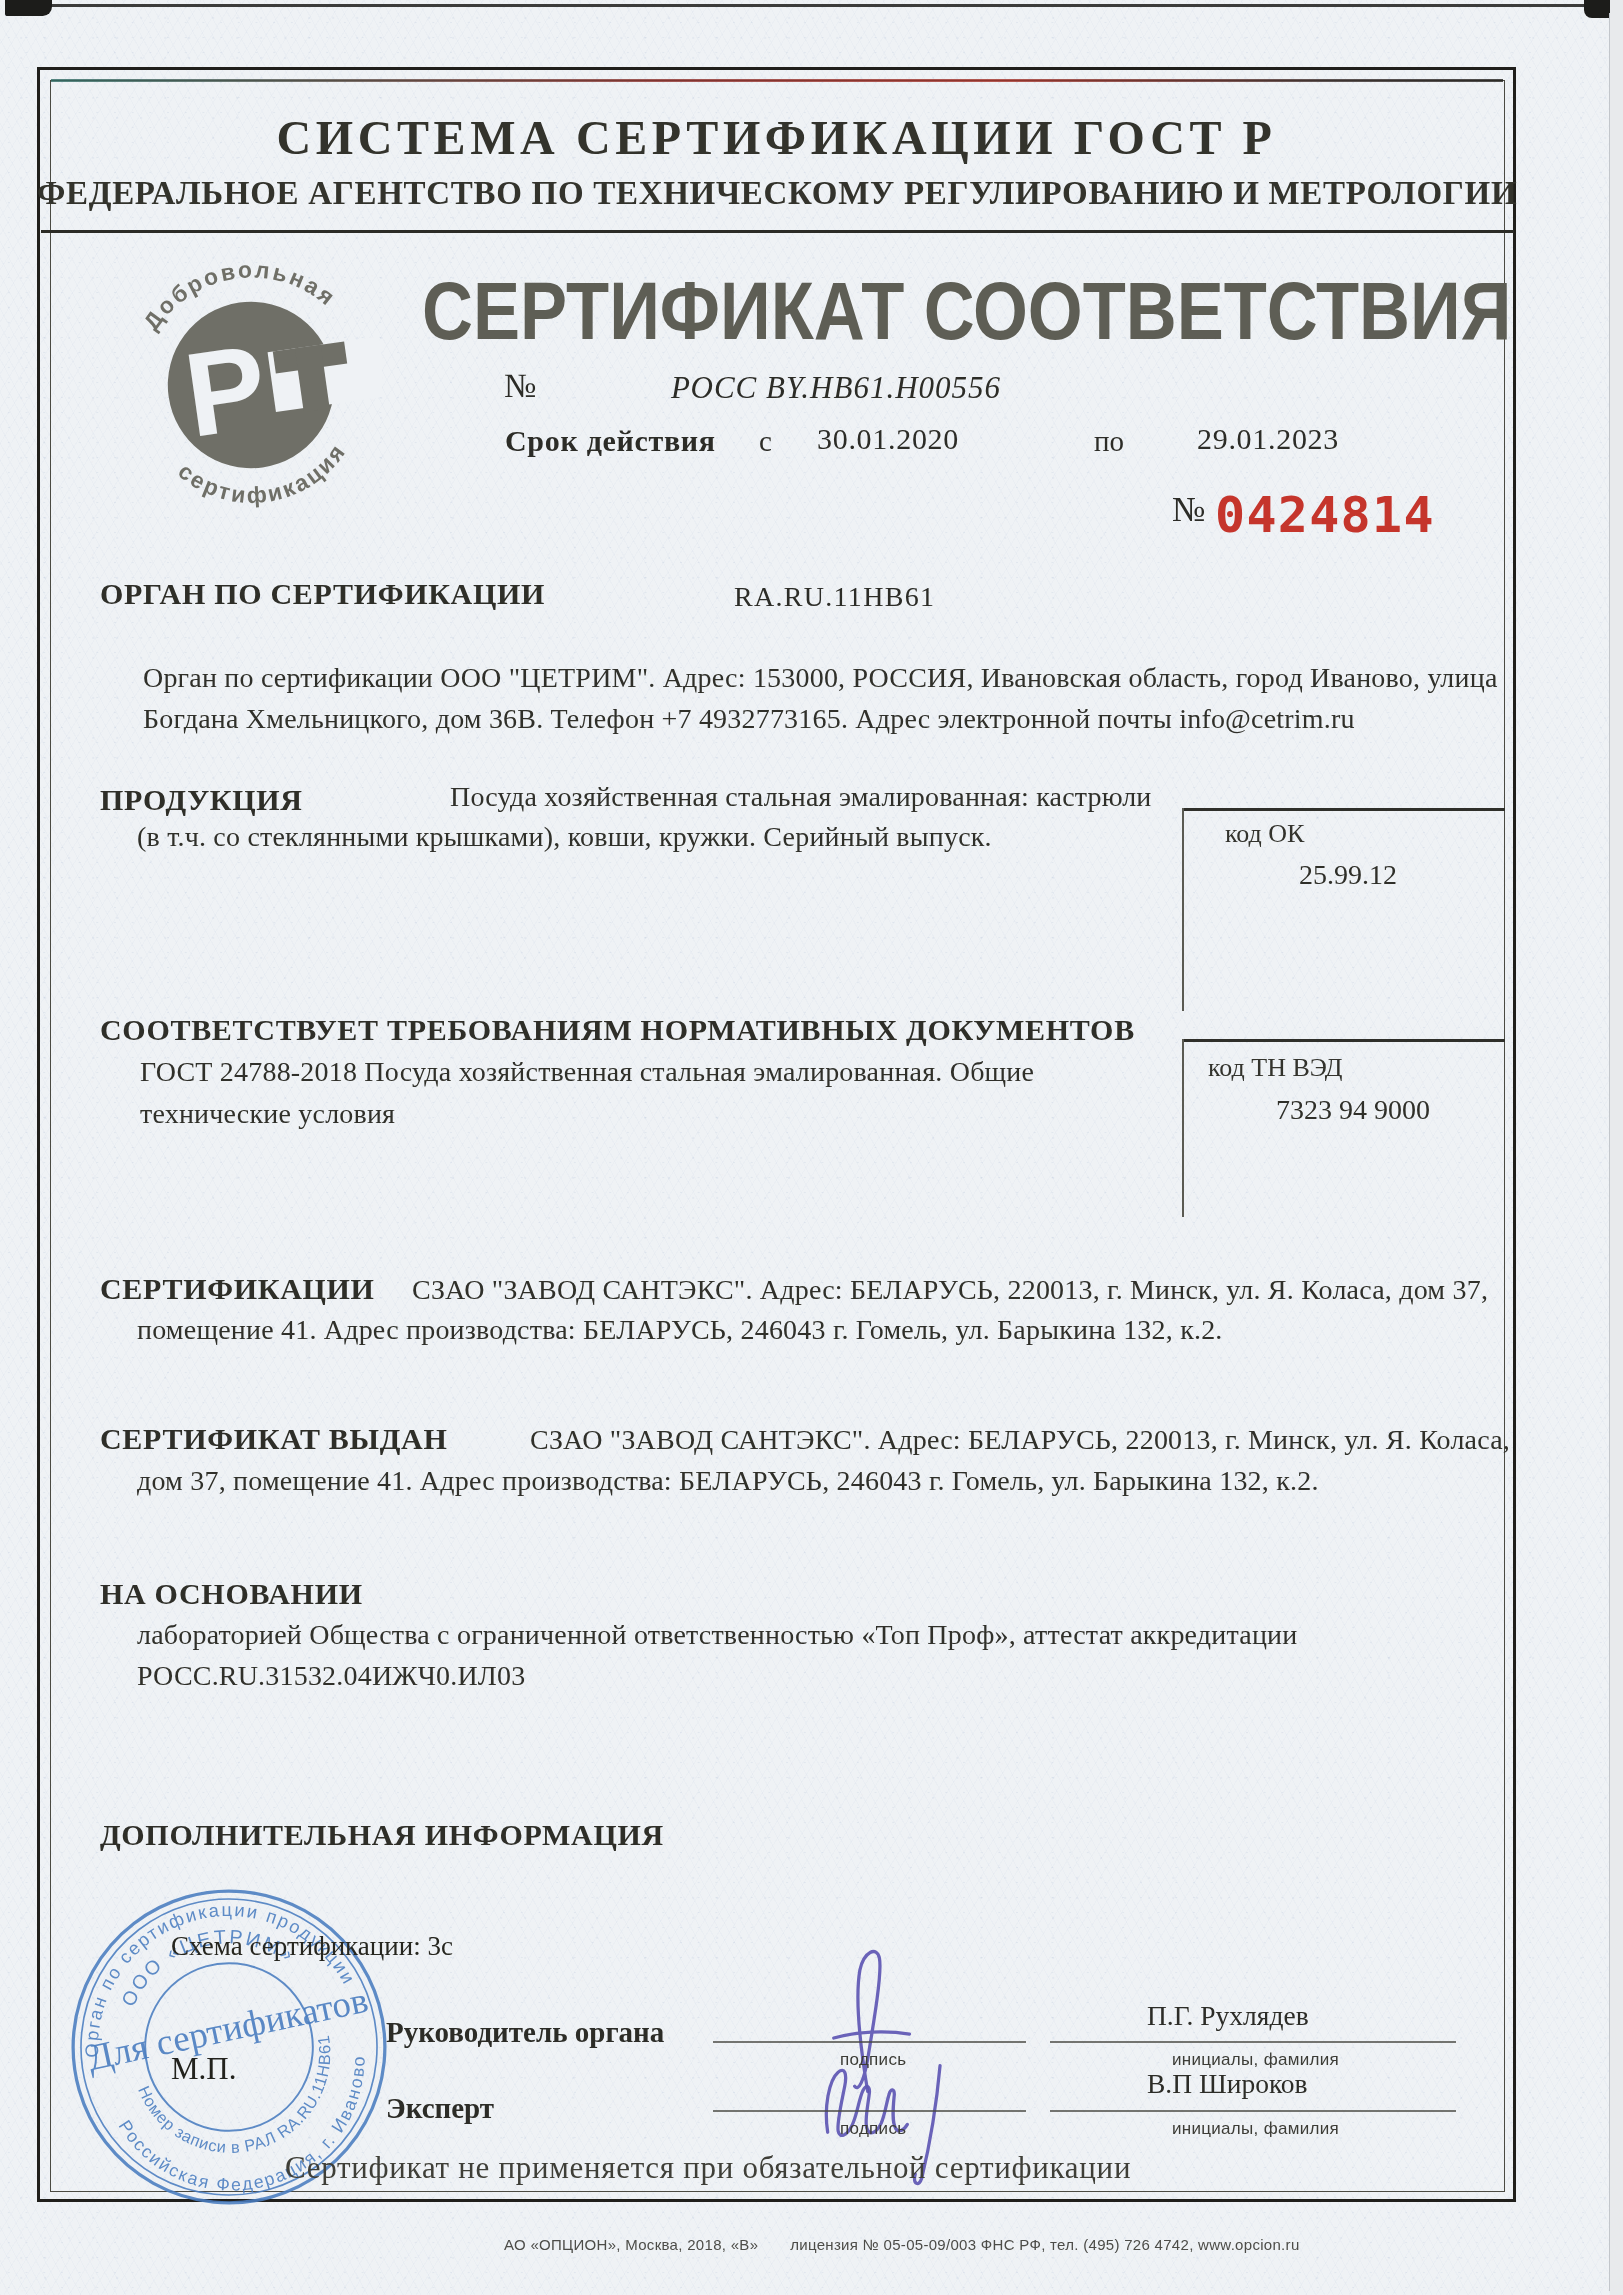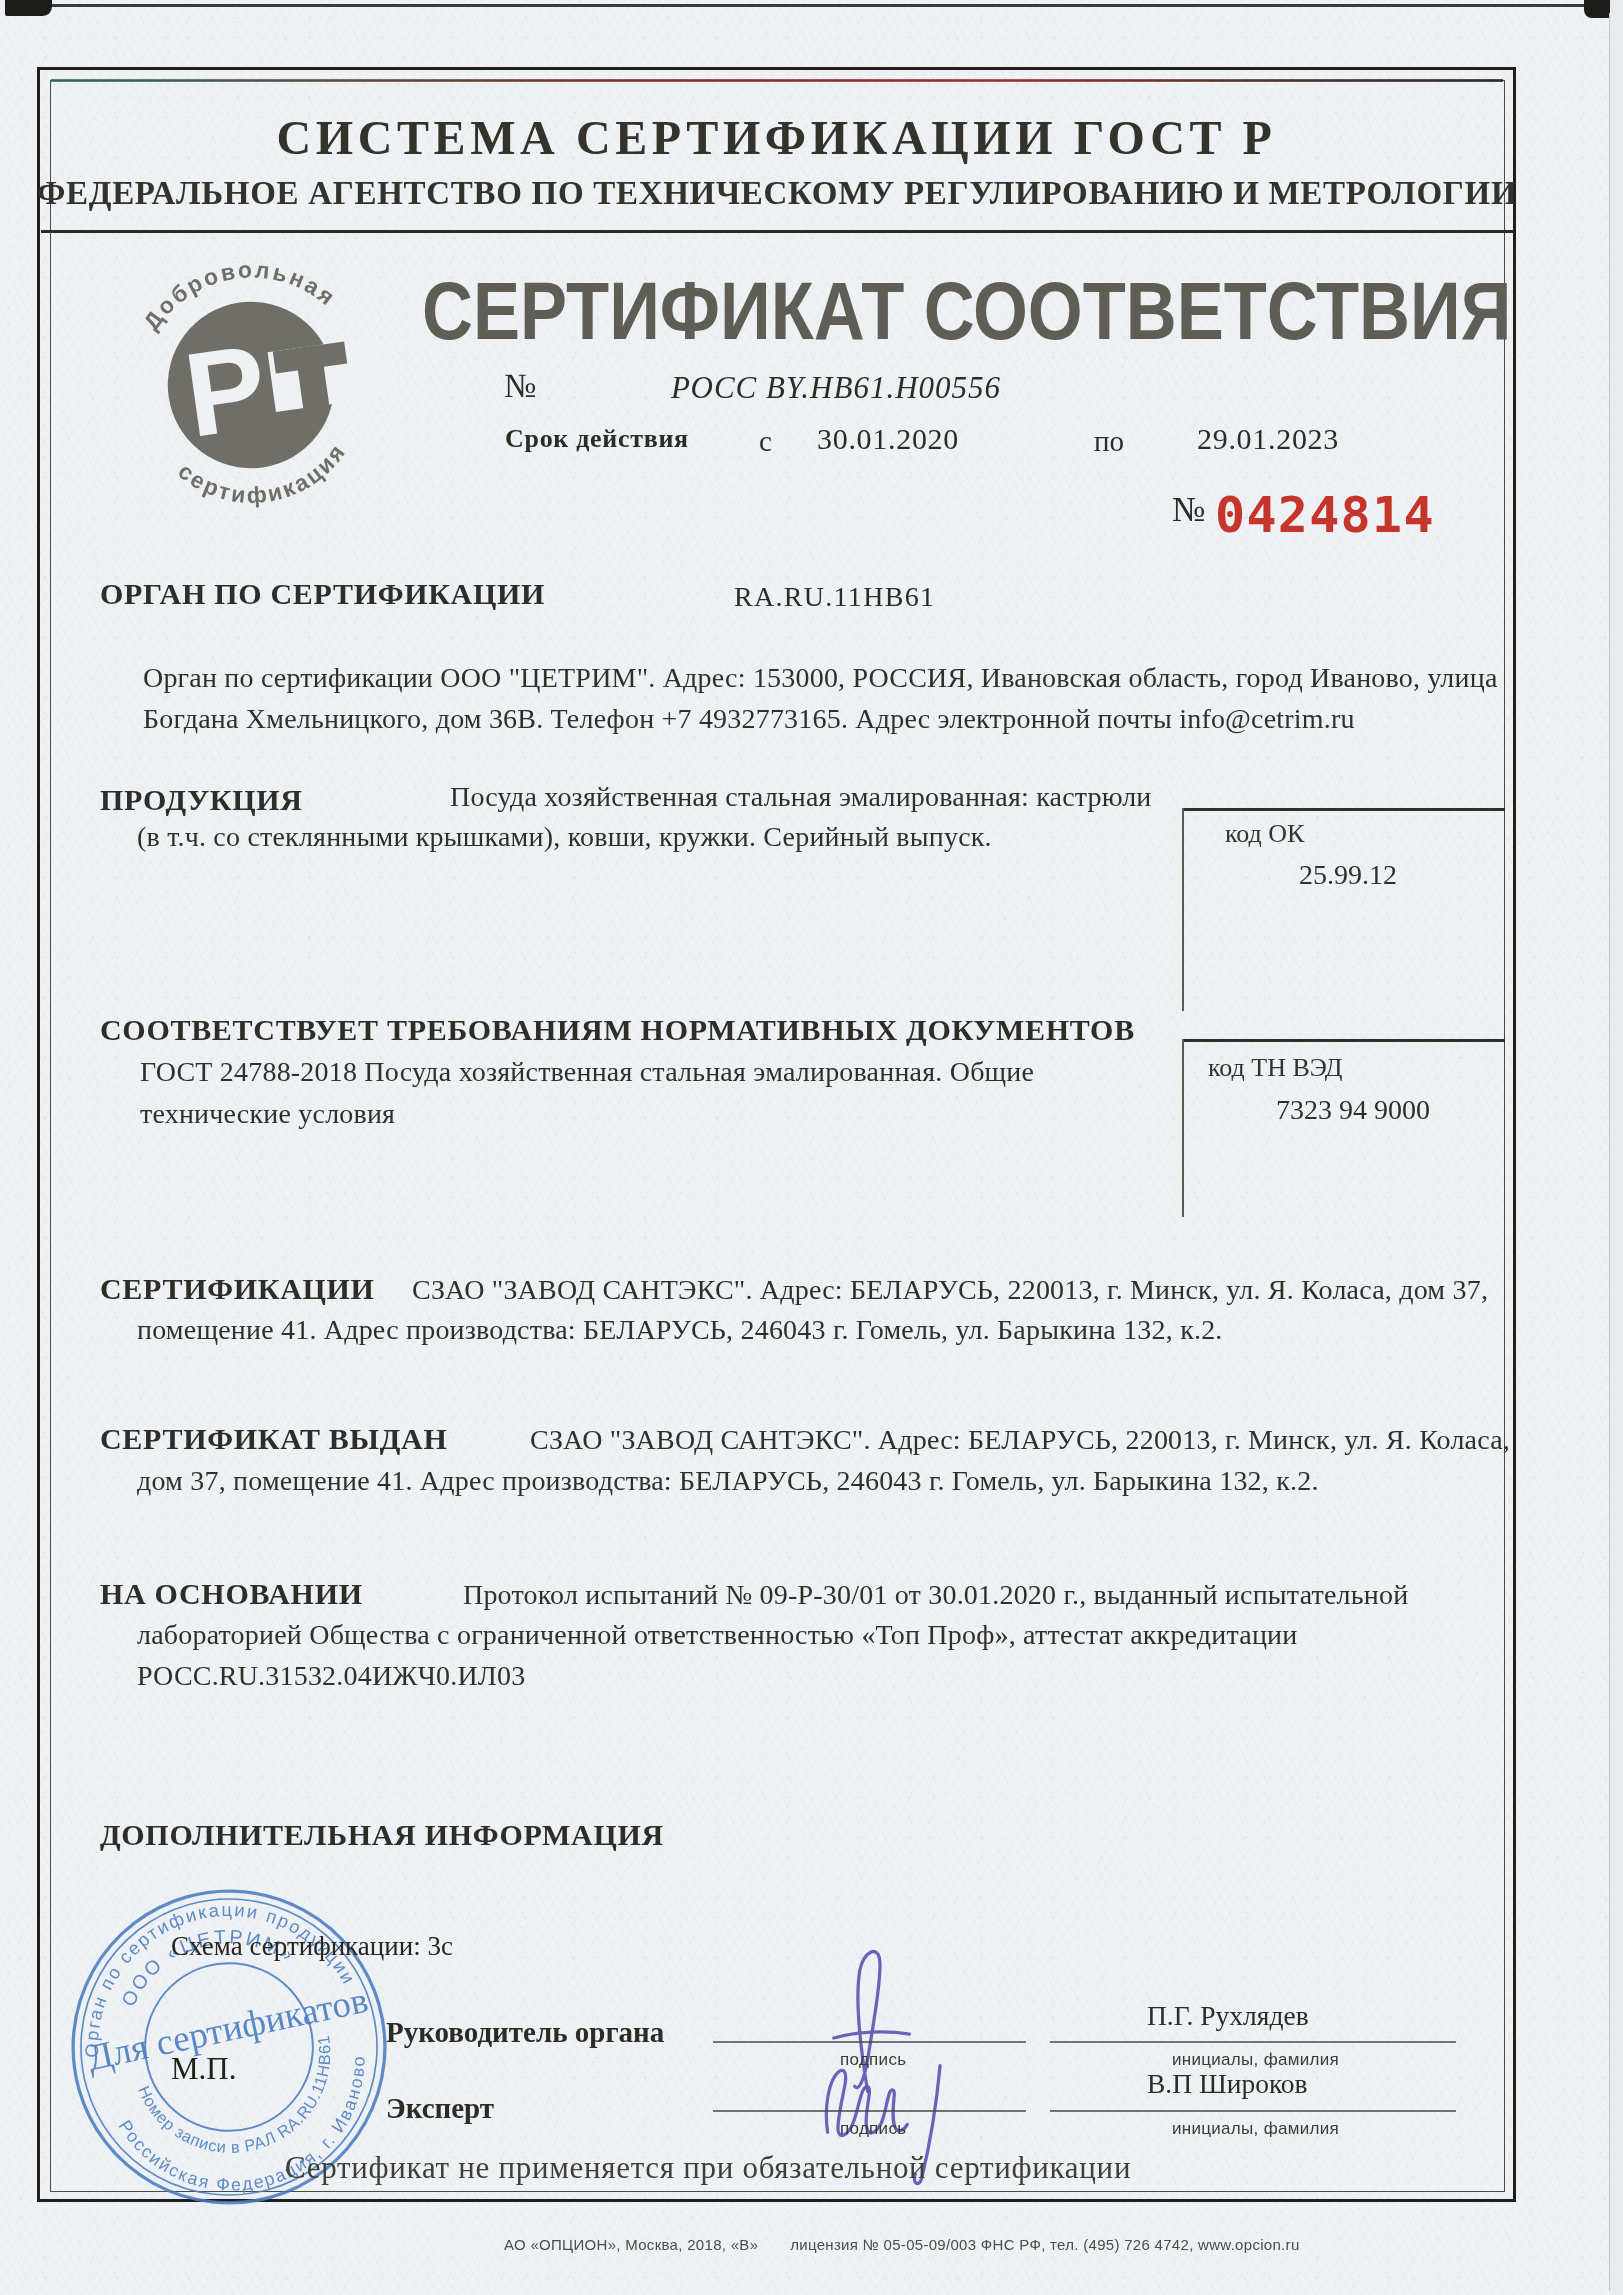--- a/index.html
+++ b/index.html
@@ -72,21 +72,21 @@
         <textPath href="#logoArcBottom" startOffset="50%" text-anchor="middle">сертификация</textPath>
       </text>
     </g>
   </svg>
 
   <div class="abs sans b" style="left:422px;top:264px;font-size:82px;color:#5e5e55;transform:scaleX(.86);transform-origin:left center;letter-spacing:0;">СЕРТИФИКАТ СООТВЕТСТВИЯ</div>
 
   <div class="abs serif" style="left:504px;top:367px;font-size:34px;">№</div>
   <div class="abs serif" style="left:671px;top:370px;font-size:31px;letter-spacing:1px;font-style:italic;">РОСС BY.НВ61.Н00556</div>
 
-  <div class="abs serif b" style="left:505px;top:424px;font-size:26px;letter-spacing:0.7px;">Срок действия</div>
+  <div class="abs serif b" style="left:505px;top:424px;font-size:30px;letter-spacing:0.7px;">Срок действия</div>
   <div class="abs serif" style="left:759px;top:425px;font-size:29px;">с</div>
   <div class="abs serif" style="left:817px;top:422px;font-size:30px;letter-spacing:0.7px;">30.01.2020</div>
   <div class="abs serif" style="left:1094px;top:425px;font-size:29px;">по</div>
   <div class="abs serif" style="left:1197px;top:422px;font-size:30px;letter-spacing:0.7px;">29.01.2023</div>
 
   <div class="abs serif" style="left:1172px;top:490px;font-size:35px;">№</div>
   <div class="abs mono b" style="left:1215px;top:486px;font-size:50px;letter-spacing:1.3px;color:#c5352c;">0424814</div>
 
   <div class="abs sec-label" style="left:100px;top:577px;">ОРГАН ПО СЕРТИФИКАЦИИ</div>
   <div class="abs serif" style="left:734px;top:581px;font-size:28px;letter-spacing:1.3px;">RA.RU.11НВ61</div>
@@ -111,21 +111,20 @@
 
   <div class="abs sec-label" style="left:100px;top:1272px;">СЕРТИФИКАЦИИ</div>
   <div class="abs body-line" style="left:412px;top:1274px;">СЗАО "ЗАВОД САНТЭКС". Адрес: БЕЛАРУСЬ, 220013, г. Минск, ул. Я. Коласа, дом 37,</div>
   <div class="abs body-line" style="left:137px;top:1314px;">помещение 41. Адрес производства: БЕЛАРУСЬ, 246043 г. Гомель, ул. Барыкина 132, к.2.</div>
 
   <div class="abs sec-label" style="left:100px;top:1422px;">СЕРТИФИКАТ ВЫДАН</div>
   <div class="abs body-line" style="left:530px;top:1424px;">СЗАО "ЗАВОД САНТЭКС". Адрес: БЕЛАРУСЬ, 220013, г. Минск, ул. Я. Коласа,</div>
   <div class="abs body-line" style="left:137px;top:1465px;">дом 37, помещение 41. Адрес производства: БЕЛАРУСЬ, 246043 г. Гомель, ул. Барыкина 132, к.2.</div>
 
   <div class="abs sec-label" style="left:100px;top:1577px;">НА ОСНОВАНИИ</div>
-  <div class="abs body-line" style="left:463px;top:1579px;">Протокол испытаний № 09-Р-30/01 от 30.01.2020 г., выданный испытательной</div>
   <div class="abs body-line" style="left:137px;top:1619px;">лабораторией Общества с ограниченной ответственностью «Топ Проф», аттестат аккредитации</div>
   <div class="abs body-line" style="left:137px;top:1660px;">РОСС.RU.31532.04ИЖЧ0.ИЛ03</div>
 
   <div class="abs sec-label" style="left:100px;top:1818px;">ДОПОЛНИТЕЛЬНАЯ ИНФОРМАЦИЯ</div>
 
   <svg class="abs" style="left:62px;top:1880px;opacity:.88;" width="334" height="334" viewBox="-255 -255 510 510">
     <defs>
       <path id="stampOuterTop" d="M -200,0 A 200,200 0 0 1 200,0"></path>
       <path id="stampOuterBottom" d="M -202,18 A 202,202 0 0 0 202,18"></path>
       <path id="stampInnerTop" d="M -158,0 A 158,158 0 0 1 158,0"></path>

